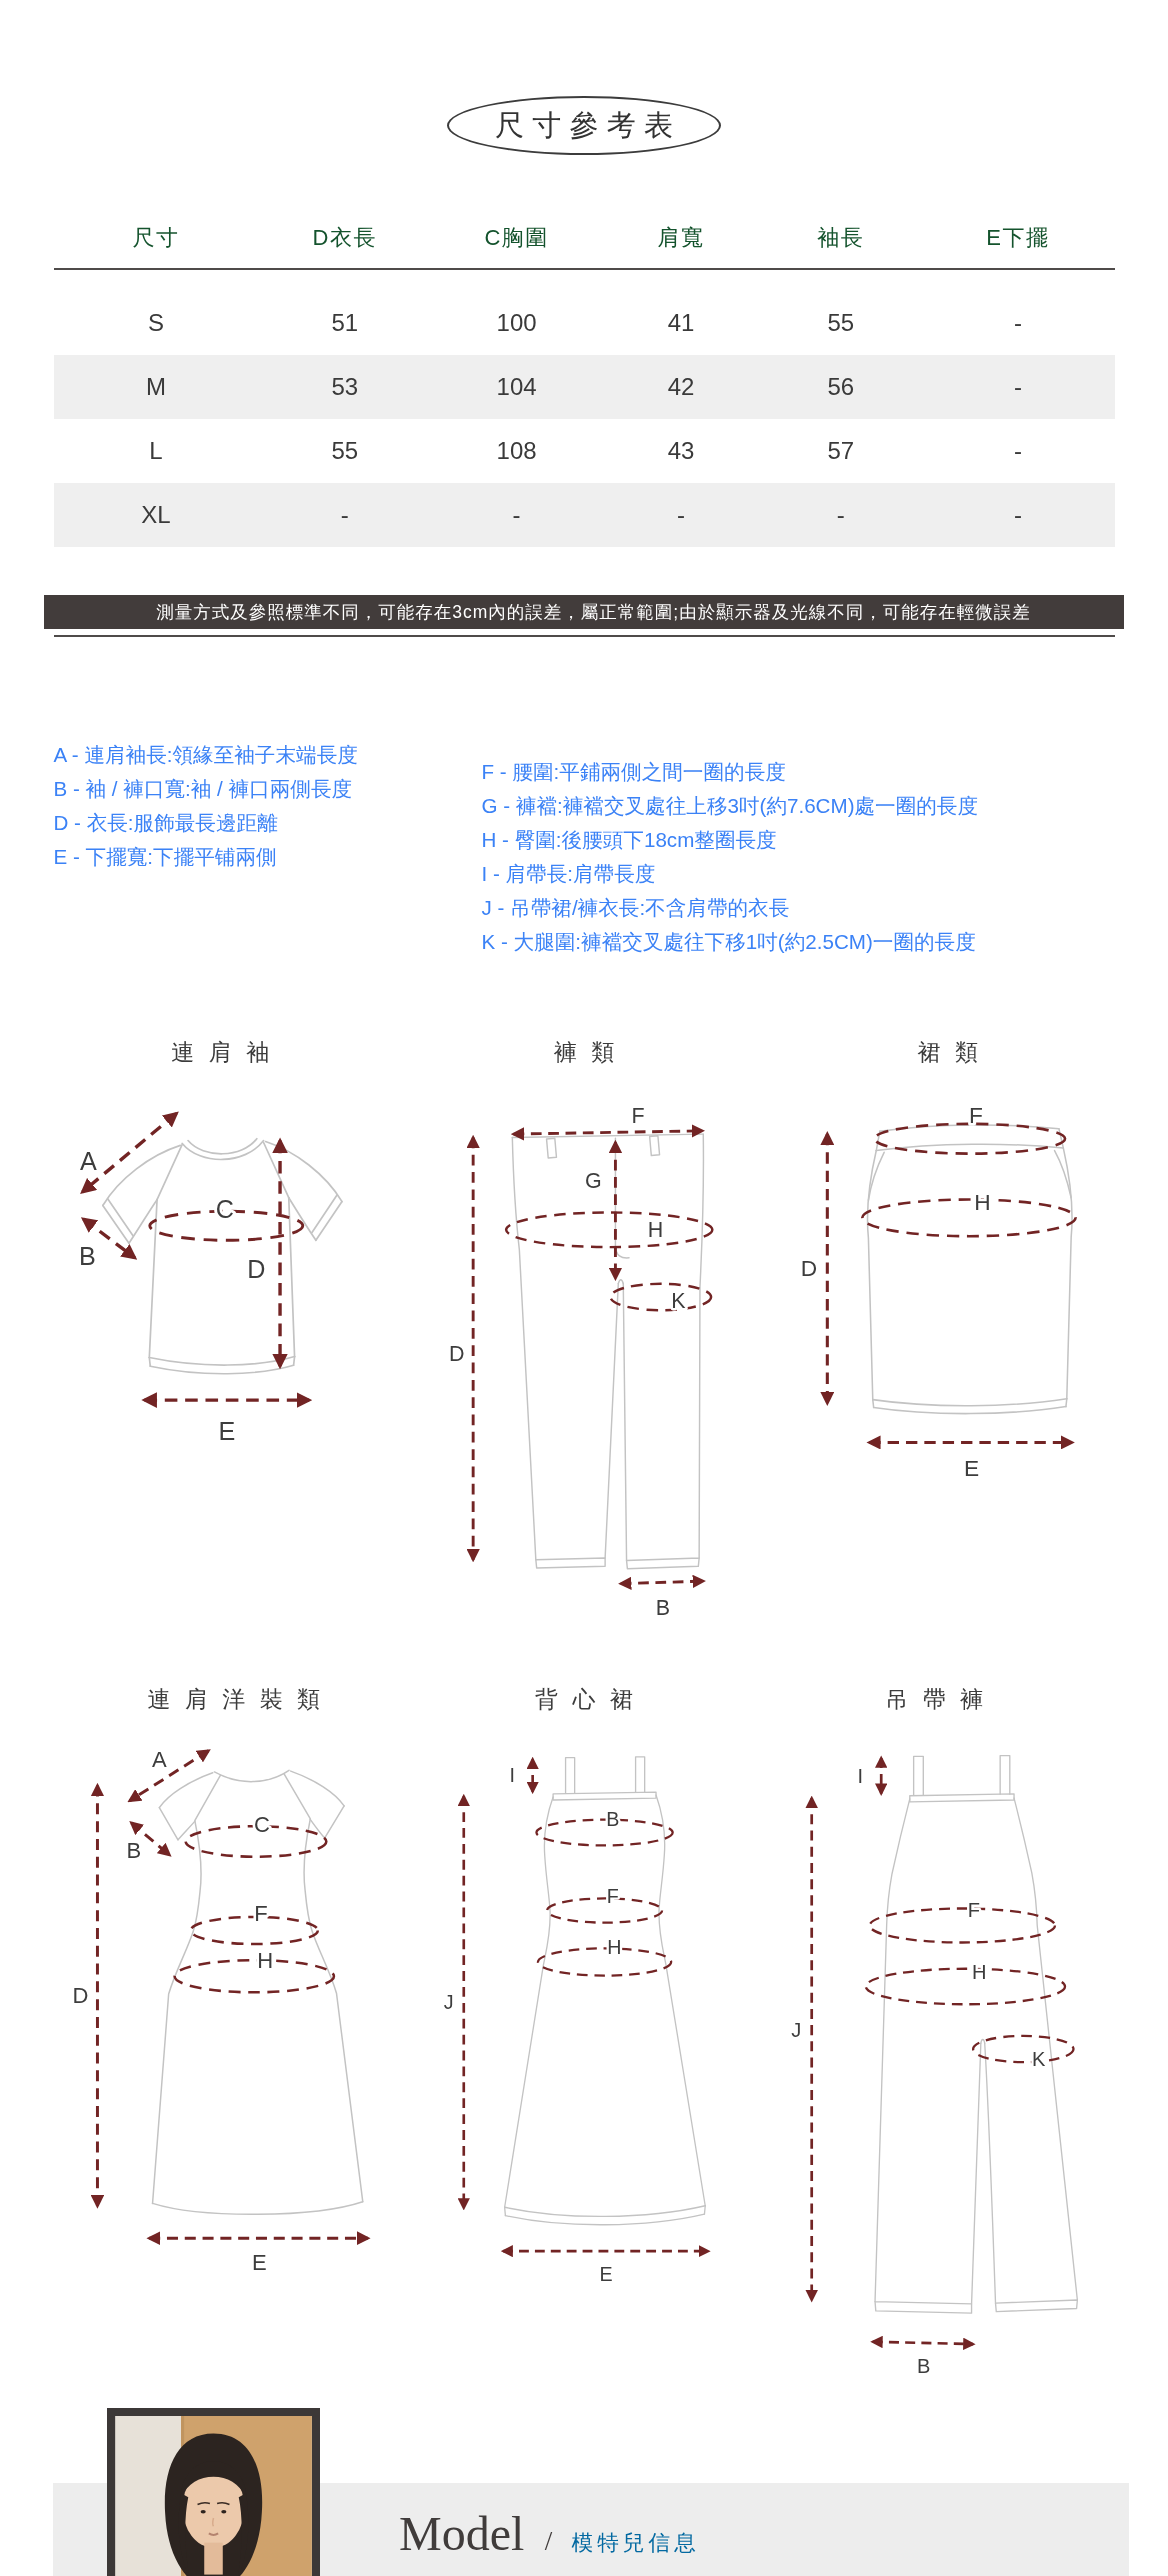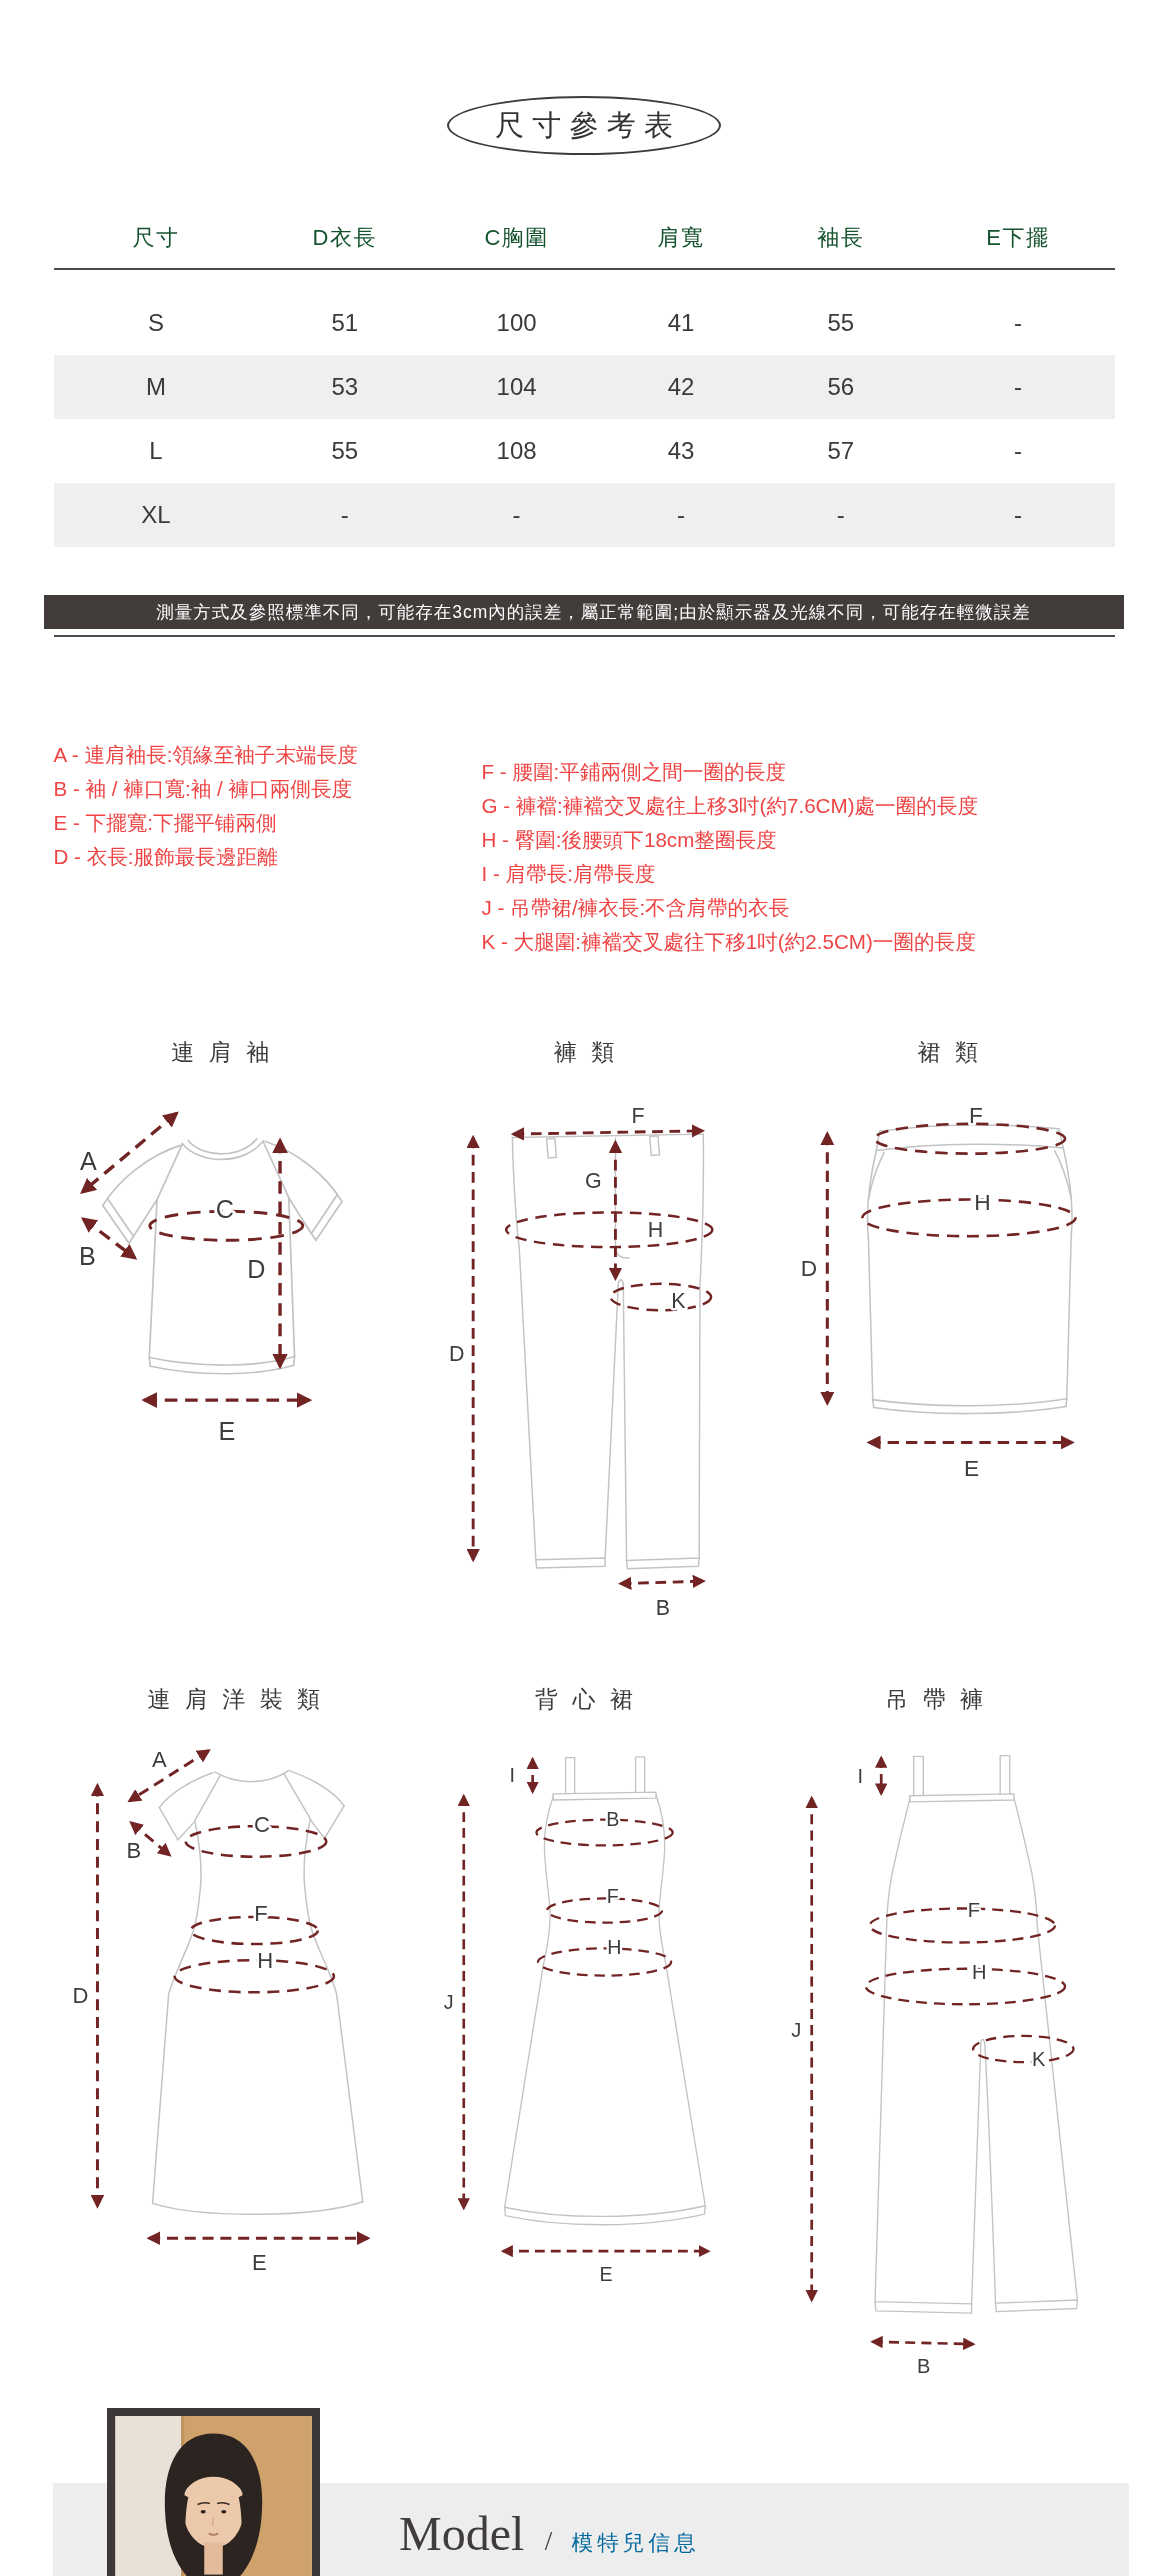--- a/index.html
+++ b/index.html
@@ -23,21 +23,21 @@
   .st-body{margin-top:20.6px;}
   .st-row{display:flex;height:64px;align-items:center;font-size:24px;color:#3a3a3a;}
   .st-row.shaded{background:#efefef;}
 
   
   .notice{width:1061px;margin:48px auto 0;background:#423c3b;color:#ffffff;height:34px;
     display:flex;align-items:center;justify-content:center;font-size:17.5px;letter-spacing:1px;padding-left:19px;}
   .notice-line{width:1061px;margin:6.2px auto 0;height:2.1px;background:#4f4b4a;}
 
   
-  .legend{width:1061px;margin:101px auto 0;display:flex;font-size:20.6px;color:#ef4444;}
+  .legend{width:1061px;margin:101px auto 0;display:flex;font-size:20.6px;color:#3b82f6;}
   .legend-col div{line-height:34px;white-space:nowrap;}
   .legend-left{width:428px;flex:none;}
   .legend-right{flex:1;margin-top:17px;}
 
   
   .diagram-row{width:1061px;margin:0 auto;display:flex;align-items:flex-start;}
   .row1{margin-top:77px;gap:40px;}
   .row2{margin-top:54px;}
   .diagram-cell{display:flex;flex-direction:column;align-items:center;}
   .dc-a{width:361px;} .dc-b{width:340px;} .dc-c{width:361px;}
@@ -119,22 +119,22 @@
 
   <div class="notice">
     <span>測量方式及參照標準不同，可能存在3cm內的誤差，屬正常範圍;由於顯示器及光線不同，可能存在輕微誤差</span>
   </div>
   <div class="notice-line"></div>
 
   <div class="legend">
     <div class="legend-col legend-left">
       <div>A - 連肩袖長:領緣至袖子末端長度</div>
       <div>B - 袖 / 褲口寬:袖 / 褲口兩側長度</div>
+      <div>D - 衣長:服飾最長邊距離</div>
       <div>E - 下擺寬:下擺平铺兩側</div>
-      <div>D - 衣長:服飾最長邊距離</div>
     </div>
     <div class="legend-col legend-right">
       <div>F - 腰圍:平鋪兩側之間一圈的長度</div>
       <div>G - 褲襠:褲襠交叉處往上移3吋(約7.6CM)處一圈的長度</div>
       <div>H - 臀圍:後腰頭下18cm整圈長度</div>
       <div>I - 肩帶長:肩帶長度</div>
       <div>J - 吊帶裙/褲衣長:不含肩帶的衣長</div>
       <div>K - 大腿圍:褲襠交叉處往下移1吋(約2.5CM)一圈的長度</div>
     </div>
   </div>

